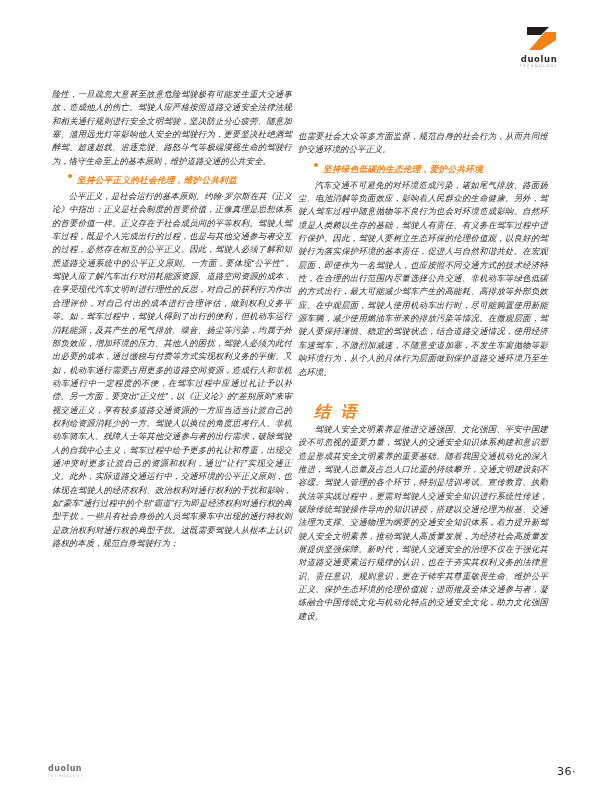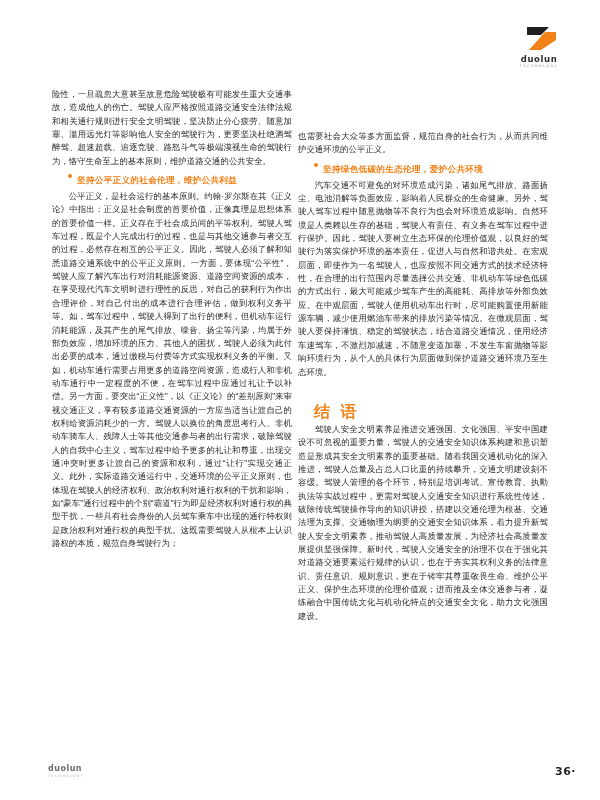--- a/index.html
+++ b/index.html
@@ -61,20 +61,21 @@
     left: 0;
     width: 600px;
     height: 640px;
     display: flex;
     justify-content: space-between;
     padding: 0 52px;
     box-sizing: border-box;
   }
   .column {
     width: 240px;
+    font-style: italic;
   }
   .column.right {
     width: 250px;
     margin-top: 42px;
   }
 
   p.body-text {
     margin: 0;
     font-size: 8.35px;
     line-height: 13.35px;
@@ -150,21 +151,21 @@
     color: #a8a8a8;
     line-height: 1;
     margin-top: 1.5px;
     font-family: "DejaVu Sans", sans-serif;
   }
   .page-number {
     position: absolute;
     right: 24px;
     bottom: 22px;
     font-size: 11px;
-    font-weight: 700;
+    font-weight: 400;
     color: #231f20;
     font-family: "DejaVu Sans", sans-serif;
     letter-spacing: 0.5px;
   }
 </style>
 </head>
 <body>
 
 <div class="page-header">
   <div class="brand-logo">

